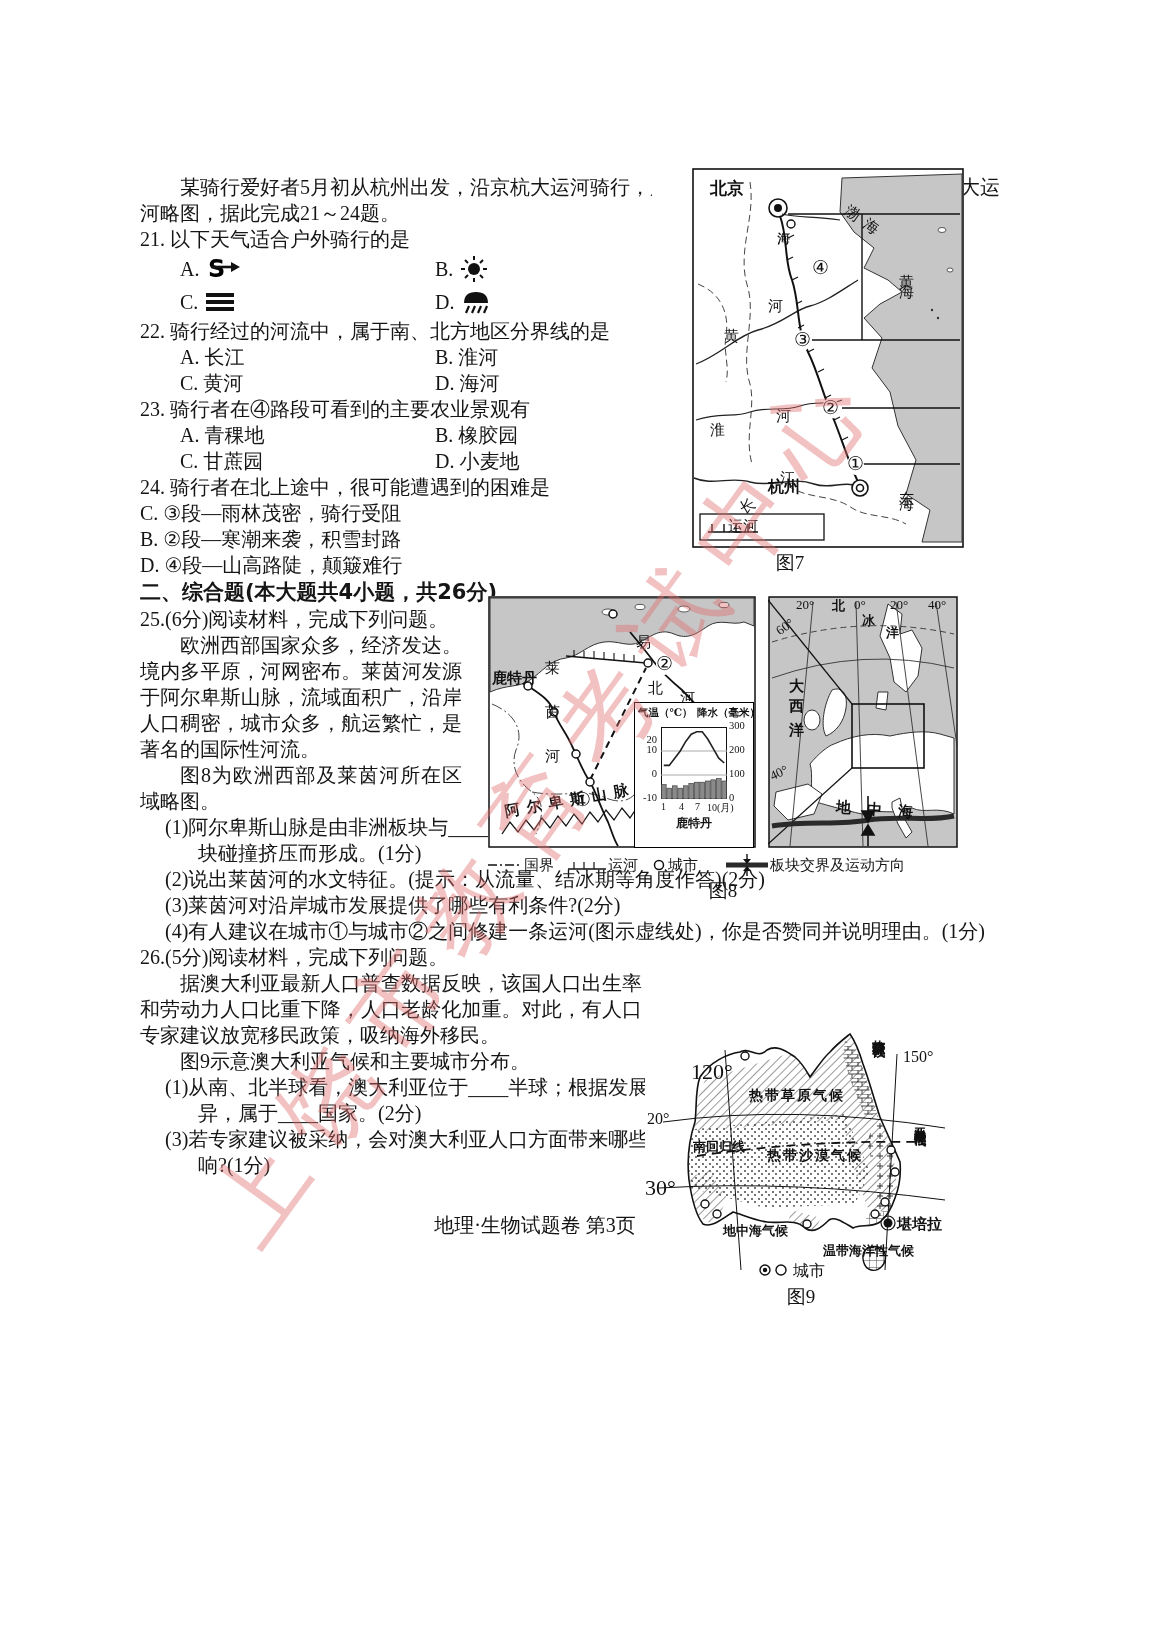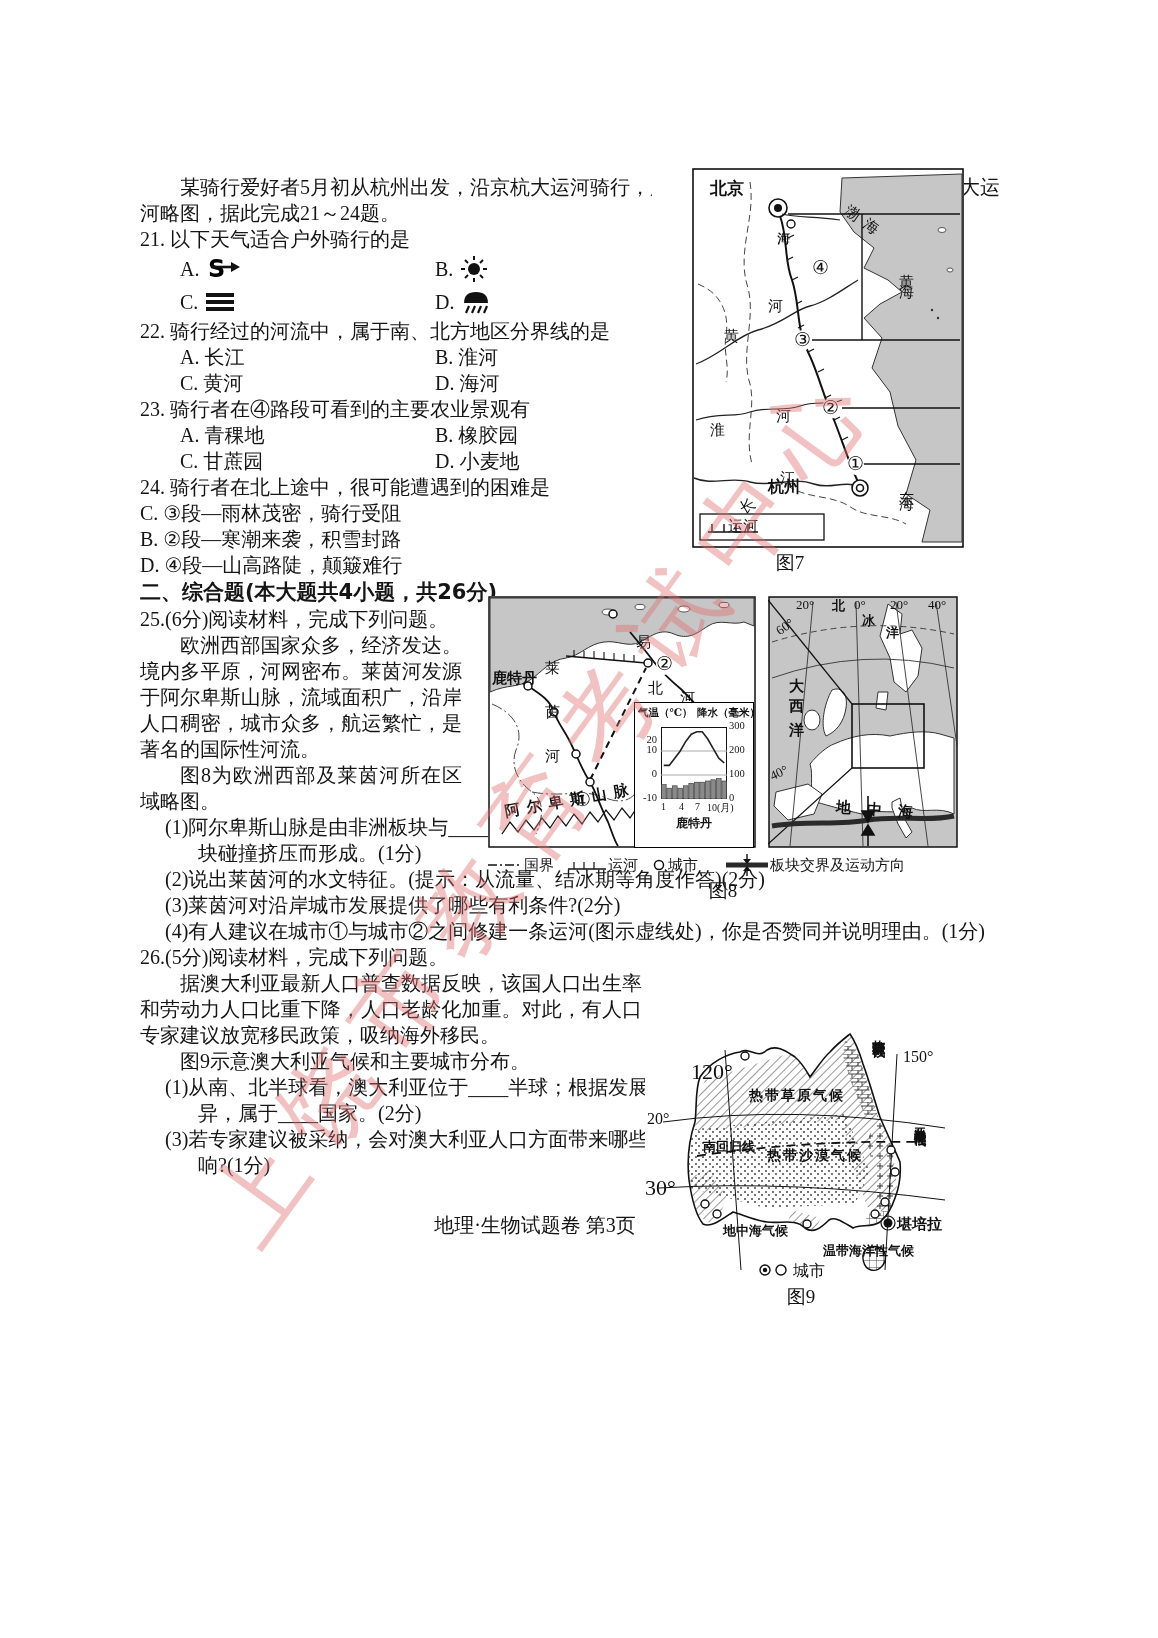--- a/index.html
+++ b/index.html
@@ -372,21 +372,21 @@
         <circle cx="243" cy="201" r="7" fill="none" stroke="#111" stroke-width="1.2"></circle>
 
         <circle cx="120" cy="248" r="5" fill="none" stroke="#111" stroke-width="1.4"></circle>
         <circle cx="120" cy="248" r="2.2" fill="#111"></circle>
         <circle cx="136" cy="248" r="5" fill="none" stroke="#111" stroke-width="1.4"></circle>
       </svg>
       <div class="lbl" style="left:46px; top:38px; font-size:22px;">120°</div>
       <div class="lbl" style="left:2px; top:88px; font-size:16px;">20°</div>
       <div class="lbl" style="left:0px; top:154px; font-size:22px;">30°</div>
       <div class="lbl" style="left:258px; top:26px; font-size:16px;">150°</div>
-      <div class="lbl small bold" style="left:58px; top:118px;">南回归线</div>
+      <div class="lbl small bold" style="left:48px; top:118px;">南回归线</div>
       <div class="lbl bold" style="left:104px; top:66px; font-size:14px; letter-spacing:2px;">热带草原气候</div>
       <div class="lbl bold" style="left:122px; top:126px; font-size:14px; letter-spacing:2px;">热带沙漠气候</div>
       <div class="lbl v bold small" style="left:226px; top:8px; letter-spacing:1px;">热带雨林气候</div>
       <div class="lbl v bold" style="left:268px; top:96px; font-size:12px; letter-spacing:1px;">亚热带湿润性气候</div>
       <div class="lbl bold" style="left:78px; top:202px; font-size:13px;">地中海气候</div>
       <div class="lbl bold" style="left:178px; top:222px; font-size:13px;">温带海洋性气候</div>
       <div class="lbl bold" style="left:252px; top:194px; font-size:15px;">堪培拉</div>
       <div class="lbl" style="left:148px; top:240px; font-size:16px;">城市</div>
     </div>
     <div class="figcap">图9</div>

